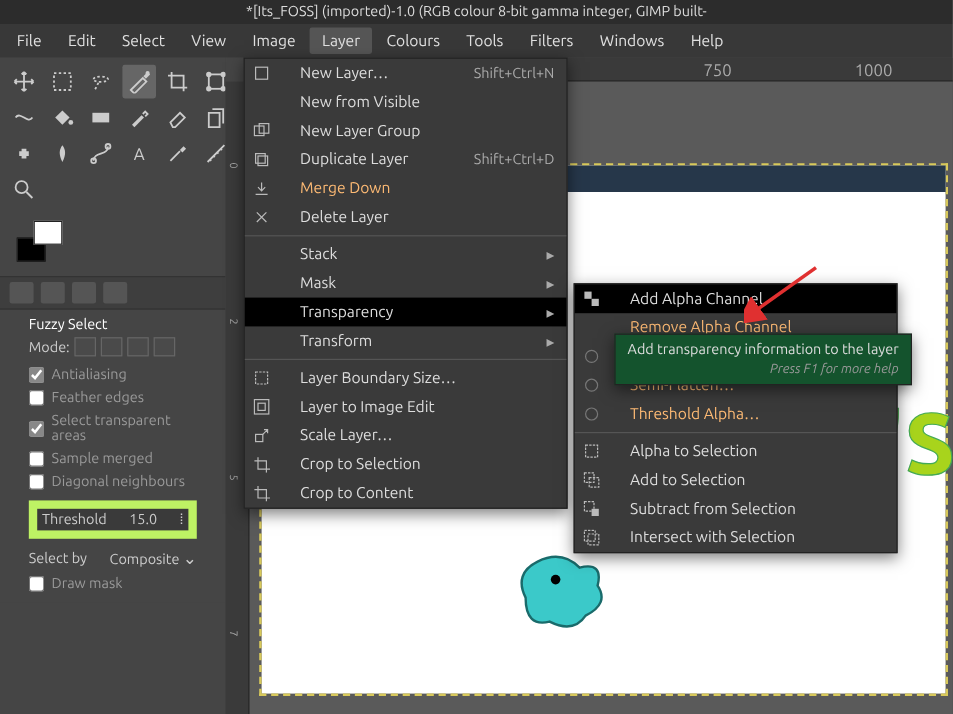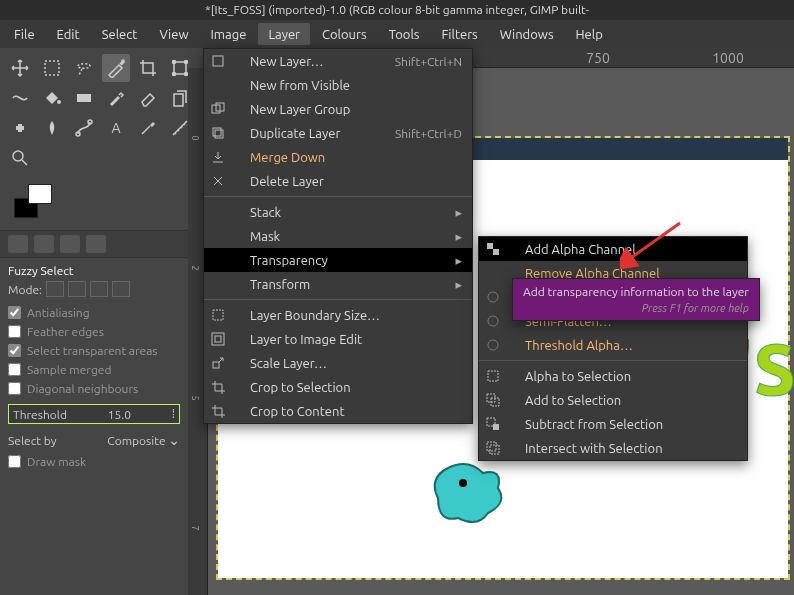--- a/index.html
+++ b/index.html
@@ -17,27 +17,27 @@
 .tool svg { width:20px; height:20px; stroke:#ccc; fill:none; stroke-width:1.5; }
 
 .color-swatch { padding: 6px 10px; }
 .swatch-box { position:relative; width:50px; height:40px; }
 .swatch-fg { position:absolute; top:0; left:18px; width:24px; height:20px; background:#fff; border:1px solid #222; }
 .swatch-bg { position:absolute; top:14px; left:4px; width:24px; height:20px; background:#000; border:1px solid #222; }
 
 .tool-tabs { display:flex; gap:6px; padding:4px 8px; border-top:1px solid #333; border-bottom:1px solid #333; background:#3e3e3e; }
 .tool-tabs .tab { width:20px; height:18px; background:#555; border-radius:2px; }
 
-.tool-options { padding: 6px 8px; font-size:12px; color:#ccc; }
+.tool-options { padding: 6px 24px; font-size:12px; color:#ccc; }
 .tool-options .title { font-weight:normal; color:#fff; margin-bottom:4px; }
 .opt-row { display:flex; align-items:center; gap:6px; padding:3px 0; color:#9a9a9a; }
 .opt-row input[type=checkbox]{ accent-color:#888; }
 .mode-row { display:flex; align-items:center; gap:4px; margin:4px 0 6px; }
 .mode-row .mbtn { width:18px; height:16px; border:1px solid #666; background:#4a4a4a; }
-.thresh-row { display:flex; justify-content:space-between; align-items:center; background:#3a3a3a; border:1px solid #bef264; padding:2px 4px; margin-top:6px; }
+.thresh-row { display:flex; justify-content:space-between; align-items:center; background:#3a3a3a; border:7px solid #bef264; padding:2px 4px; margin-top:6px; }
 .selectby-row { display:flex; justify-content:space-between; align-items:center; padding:4px 0; margin-top:4px; }
 .selectby-row .chev { font-size:14px; }
 
 .canvas-area { position:absolute; left:188px; top:48px; right:0; bottom:0; background:#454545; }
 .ruler-h { position:absolute; left:20px; top:0; right:0; height:20px; background:#3a3a3a; border-bottom:1px solid #222; }
 .ruler-h .tick-label { position:absolute; top:2px; font-size:14px; color:#aaa; transform:translateX(-50%); }
 .ruler-v { position:absolute; left:0; top:20px; width:20px; bottom:0; background:#3a3a3a; border-right:1px solid #222; }
 .ruler-v .tick-label { position:absolute; left:2px; font-size:9px; color:#aaa; transform:translateY(-50%); writing-mode:vertical-rl; }
 
 .canvas { position:absolute; left:20px; top:20px; right:0; bottom:0; background:#5a5a5a; }
@@ -53,21 +53,21 @@
 .dropdown .ditem .icon-slot { width:16px; height:16px; display:flex; align-items:center; justify-content:center; }
 .dropdown .ditem .icon-slot svg { width:14px; height:14px; stroke:#bbb; fill:none; }
 .dropdown .ditem .lbl { flex:1; }
 .dropdown .ditem .accel { color:#aaa; font-size:12px; }
 .dropdown .ditem .sub { color:#aaa; }
 .dropdown .sep { height:1px; background:#555; margin:3px 0; }
 
 .dropdown.sub1 { left:203px; top:48px; width:270px; }
 .dropdown.sub2 { left:478px; top:236px; width:205px; }
 
-.tooltip { position:absolute; left:512px; top:278px; background:#701a75; border:1px solid #222; padding:6px 10px; font-size:12px; color:#ddd; box-shadow:0 4px 12px rgba(0,0,0,0.5); max-width:270px; }
+.tooltip { position:absolute; left:512px; top:278px; background:#14532d; border:1px solid #222; padding:6px 10px; font-size:12px; color:#ddd; box-shadow:0 4px 12px rgba(0,0,0,0.5); max-width:270px; }
 .tooltip .hint { color:#999; font-style:italic; text-align:right; margin-top:4px; font-size:11px; }
 
 .arrow { position:absolute; left:620px; top:218px; pointer-events:none; }
 .arrow svg { width:70px; height:55px; }
 </style>
 </head>
 <body>
 
 <div class="title-bar">*[Its_FOSS] (imported)-1.0 (RGB colour 8-bit gamma integer, GIMP built-</div>
 

